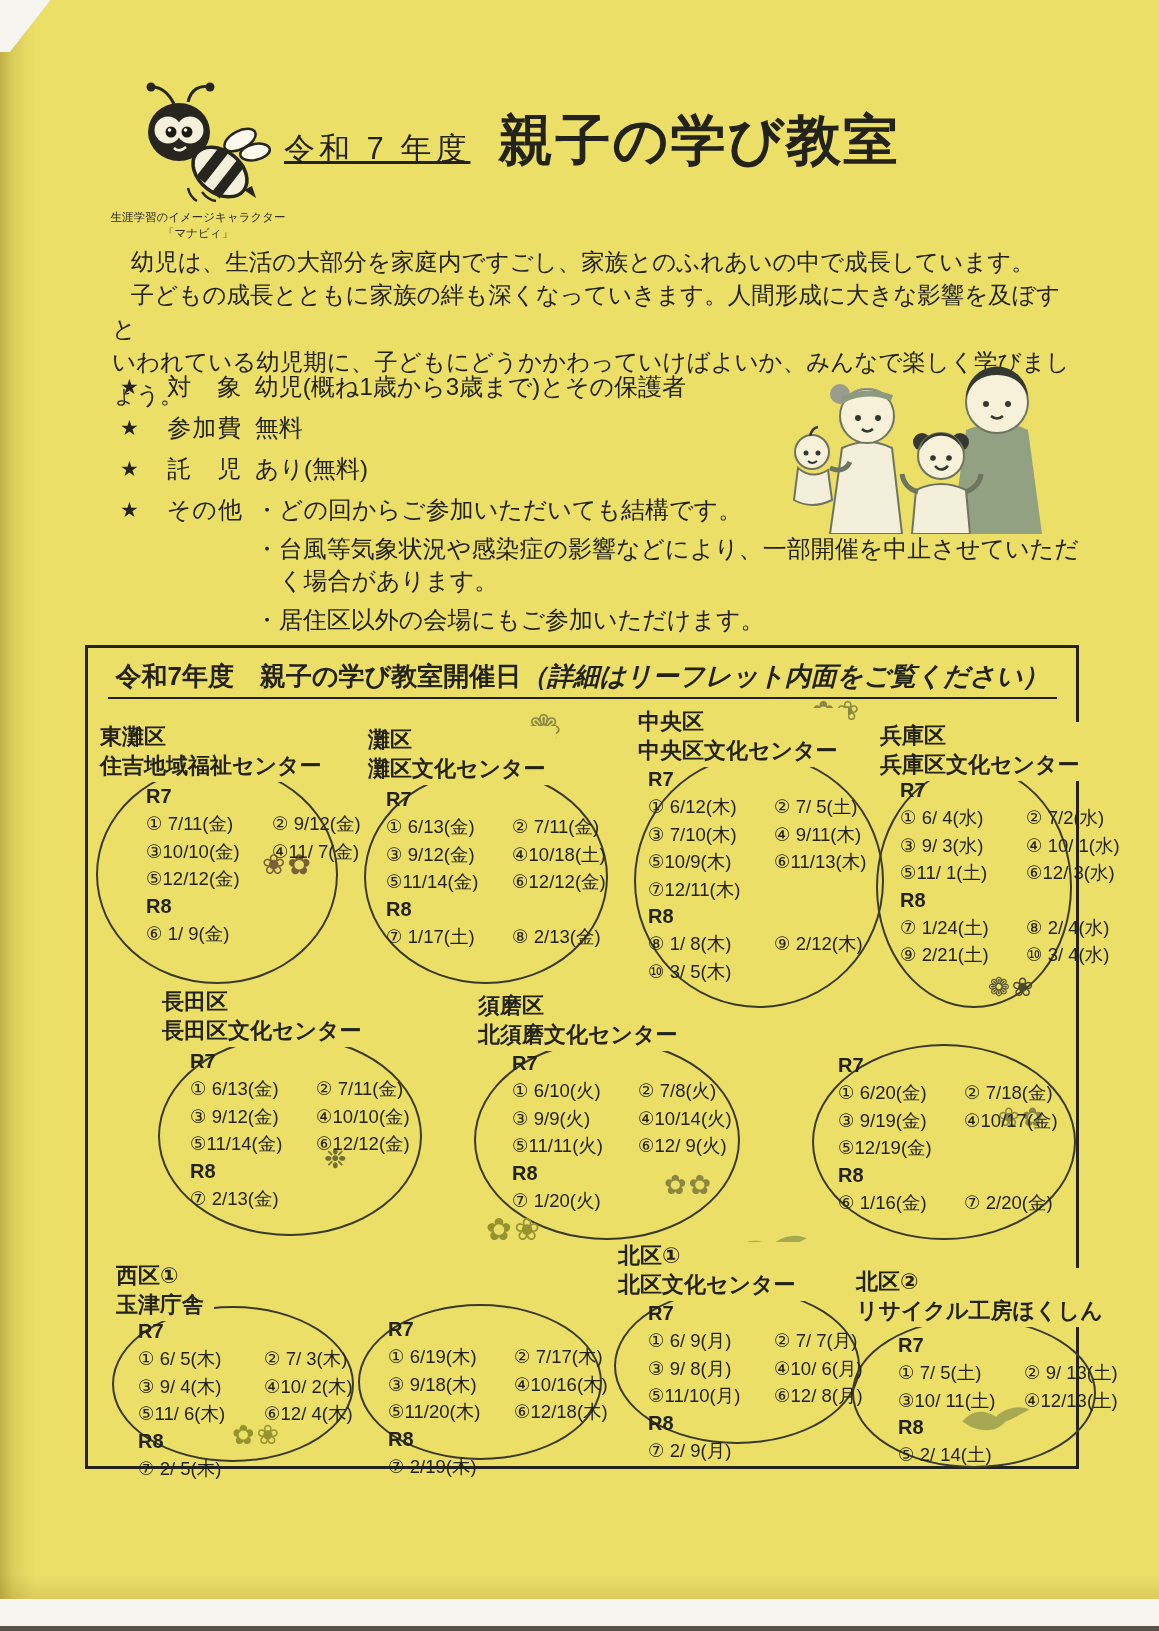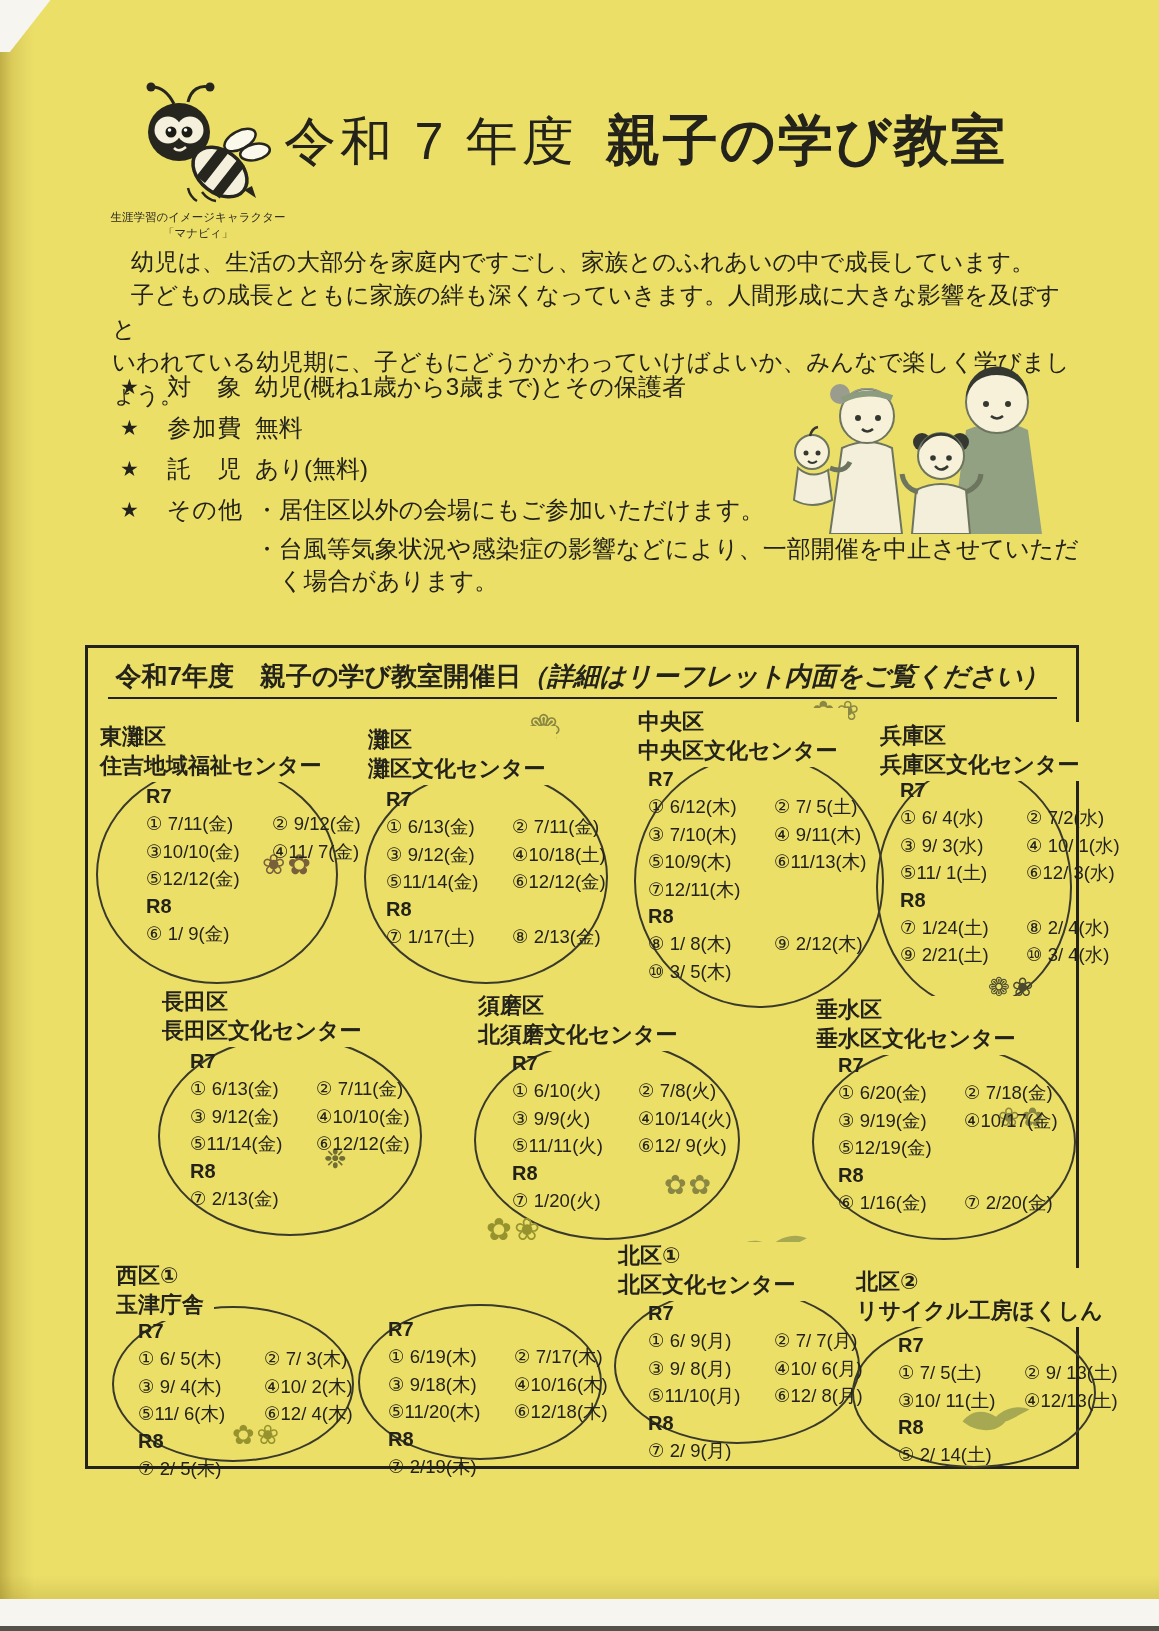--- a/index.html
+++ b/index.html
@@ -19,21 +19,21 @@
   .corner-tl{
     position:absolute;left:0;top:0;width:84px;height:52px;
     background:linear-gradient(128deg,#f6f5ef 0%,#f6f5ef 40%,rgba(246,245,239,0) 41%);
   }
   .bottom-edge{position:absolute;left:0;bottom:0;width:100%;height:5px;background:#55524a;}
 
   
   .bee{position:absolute;left:116px;top:80px;width:168px;height:128px;}
   .mascot-caption{position:absolute;left:92px;top:210px;width:212px;font-size:11.5px;line-height:1.35;text-align:center;color:#2a2a20;}
   .title-row{position:absolute;left:284px;top:104px;display:flex;align-items:baseline;gap:28px;white-space:nowrap;}
-  .era{font-size:52px;letter-spacing:4px;font-weight:500;}
+  .era{font-size:31px;letter-spacing:4px;font-weight:500;text-decoration:underline;}
   .main-title{font-size:55px;font-weight:bold;letter-spacing:2px;}
 
   
   .intro{position:absolute;left:112px;top:246px;width:968px;font-size:23.5px;line-height:1.42;}
   .intro .indent{text-indent:0.8em;}
 
   
   .info{position:absolute;left:120px;top:371px;font-size:24px;}
   .info-row{display:flex;align-items:flex-start;margin-bottom:9px;}
   .star{font-size:21px;line-height:32px;margin-right:16px;flex:none;}
@@ -121,22 +121,23 @@
   </div>
   <div class="info-row">
     <span class="star">★</span>
     <span class="ilabel">託　児</span>
     <span class="ivalue">あり(無料)</span>
   </div>
   <div class="info-row">
     <span class="star">★</span>
     <span class="ilabel">その他</span>
     <span class="notes">
+      <div class="note">・どの回からご参加いただいても結構です。</div>
+      <div class="note">・台風等気象状況や感染症の影響などにより、一部開催を中止させていただく場合があります。</div>
       <div class="note">・居住区以外の会場にもご参加いただけます。</div>
-      <div class="note">・台風等気象状況や感染症の影響などにより、一部開催を中止させていただく場合があります。</div>
     </span>
   </div>
 </div>
 
 <div class="family">
   <svg viewBox="0 0 294 184" width="294" height="184">
 
     <path d="M196,80 q34,-14 62,0 l14,104 l-90,0 z" fill="#93a183"></path>
     <circle cx="227" cy="52" r="31" fill="#f7f1da" stroke="#6d755f" stroke-width="2"></circle>
     <path d="M196,48 a31,31 0 0 1 62,-1 q-8,-22 -31,-22 q-24,0 -31,23 z" fill="#343830"></path>
@@ -323,24 +324,20 @@
       <div class="ylabel">R8</div>
       <div class="dgrid">
           <div class="date-item">⑦ 1/20(火)</div>
         </div>
     </div>
     <span class="deco" style="left:190px;top:180px;font-size:27px;color:#8a8742;">✿✿</span>
   </section>
 
   <section class="venue" style="left:724px;top:348px;width:268px;height:248px;">
     <div class="vcircle" style="left:0;top:48px;width:260px;height:192px;"></div>
-    <div class="vhead">
-      <div>垂水区</div>
-      <div>垂水区文化センター</div>
-    </div>
     <div class="vdates" style="left:26px;top:56px;">
       <div class="ylabel">R7</div>
       <div class="dgrid">
           <div class="date-item">① 6/20(金)</div>
           <div class="date-item">② 7/18(金)</div>
           <div class="date-item">③ 9/19(金)</div>
           <div class="date-item">④10/17(金)</div>
           <div class="date-item">⑤12/19(金)</div>
         </div>
       <div class="ylabel">R8</div>

